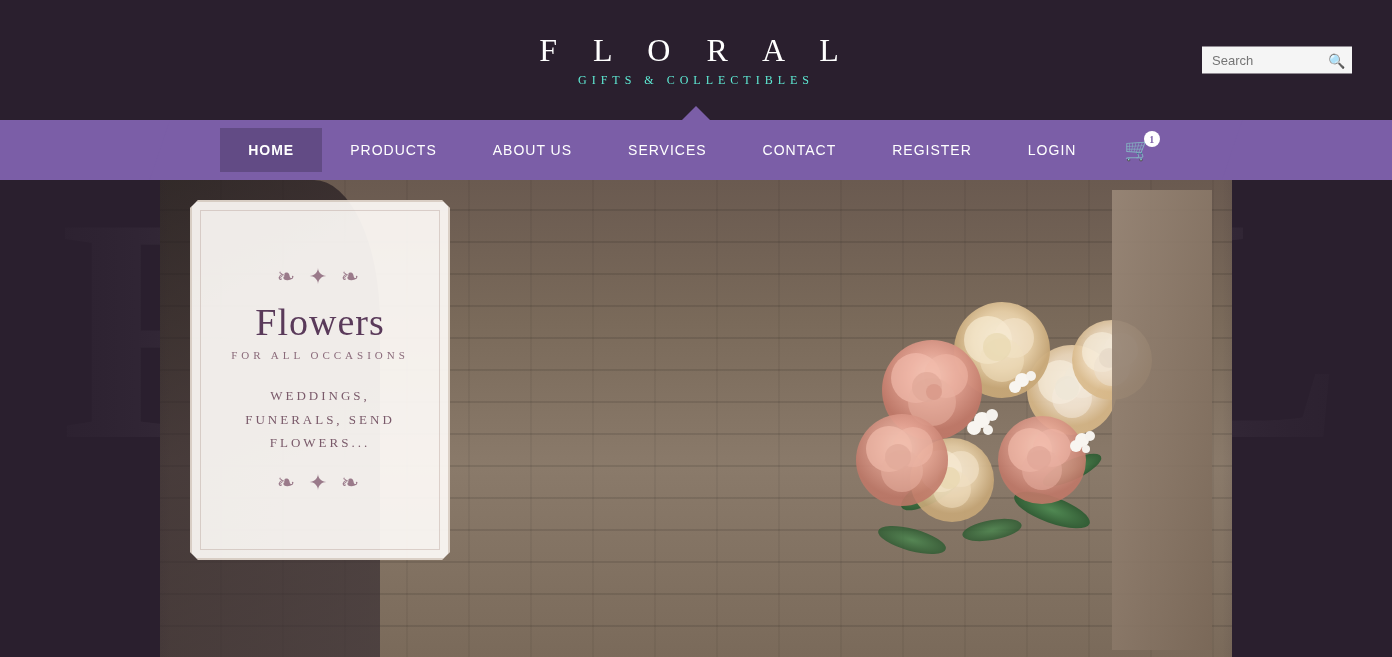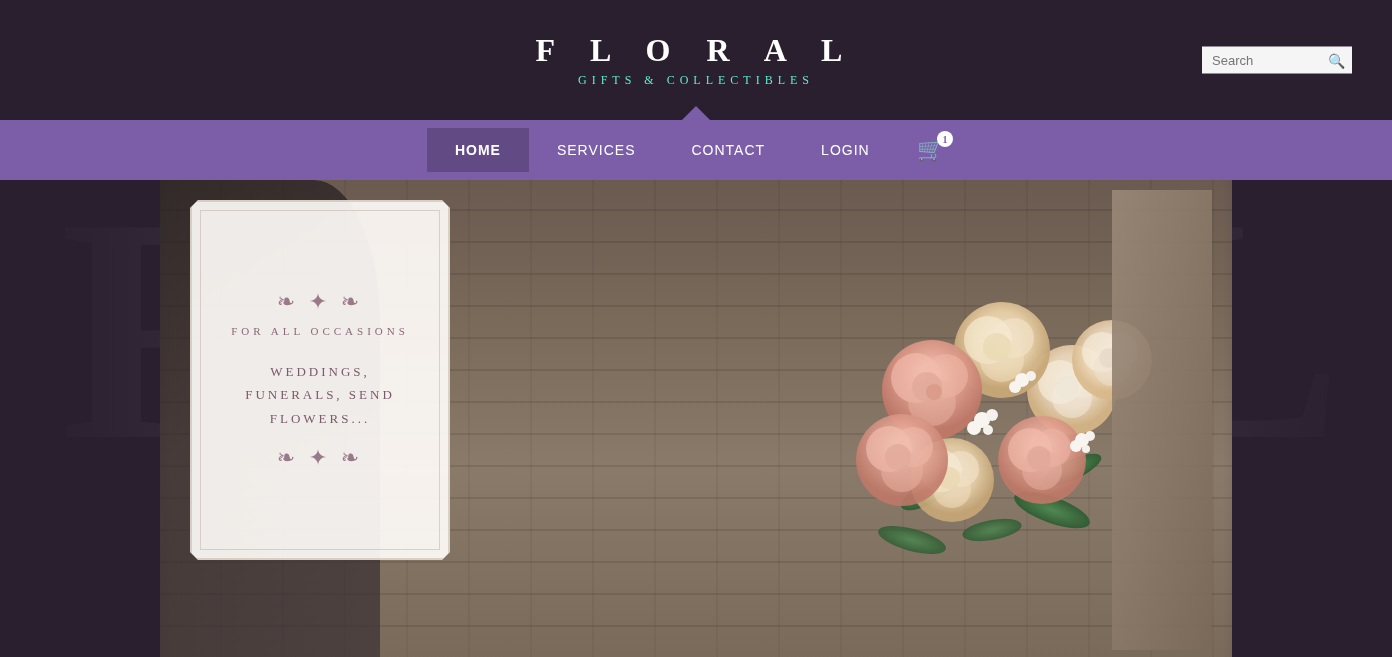--- a/index.html
+++ b/index.html
@@ -48,21 +48,21 @@
     .logo-area {
       text-align: center;
       flex: 1;
       display: flex;
       flex-direction: column;
       align-items: center;
     }
     .logo-title {
       font-family: 'Georgia', serif;
       font-size: 32px;
-      font-weight: bold;
+      font-weight: normal;
       color: #ffffff;
       letter-spacing: 14px;
       text-transform: uppercase;
     }
     .logo-subtitle {
       font-size: 12px;
       color: #5eead4;
       letter-spacing: 5px;
       text-transform: uppercase;
       margin-top: 4px;
@@ -354,22 +354,25 @@
     <button class="search-btn">🔍</button>
   </div>
 </div>
 
 <div class="nav-bar">
   <div class="nav-notch"></div>
   <div class="nav-ribbon-left"></div>
   <div class="nav-ribbon-right"></div>
   <div class="nav-items">
     <div class="nav-item active">HOME</div>
+    <div class="nav-item">PRODUCTS</div>
+    <div class="nav-item">ABOUT US</div>
     <div class="nav-item">SERVICES</div>
     <div class="nav-item">CONTACT</div>
+    <div class="nav-item">REGISTER</div>
     <div class="nav-item">LOGIN</div>
     <div class="nav-cart">
       <div class="cart-icon-wrapper">
         <span style="font-size:22px;">🛒</span>
         <span class="cart-badge">1</span>
       </div>
     </div>
   </div>
 </div>
 
@@ -503,20 +506,21 @@
             <stop offset="0%" stop-color="#9a8878"></stop>
             <stop offset="50%" stop-color="#8a7868"></stop>
             <stop offset="100%" stop-color="#7a6858"></stop>
           </linearGradient>
         </defs>
       </svg>
     </div>
 
     <div class="floral-card">
       <div class="floral-card-ornament">❧ ✦ ❧</div>
+      <div class="floral-card-title">Flowers</div>
       <div class="floral-card-subtitle">FOR ALL OCCASIONS</div>
       <div class="floral-card-desc">
         <span>WEDDINGS,</span><br>
         <span>FUNERALS, SEND</span><br>
         <span>FLOWERS...</span>
       </div>
       <div class="floral-card-ornament-bottom">❧ ✦ ❧</div>
     </div>
   </div>
 </div>

